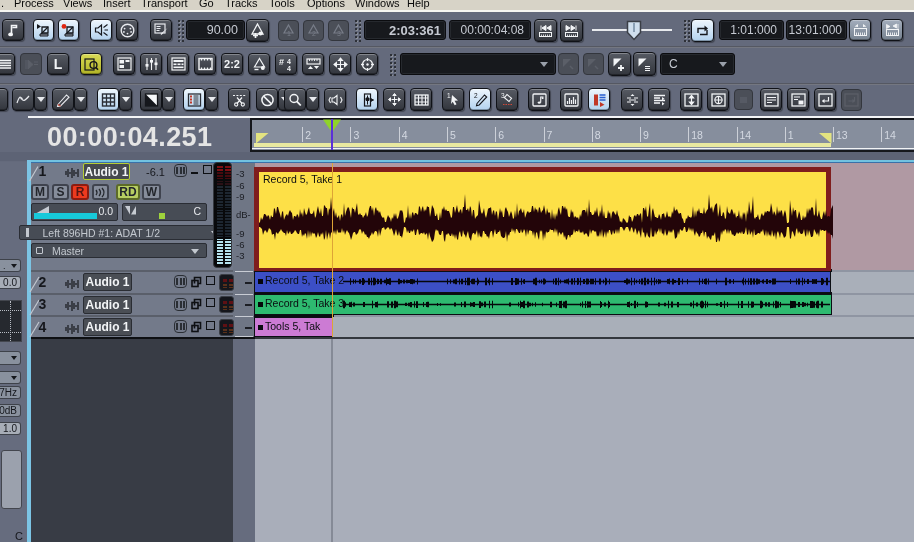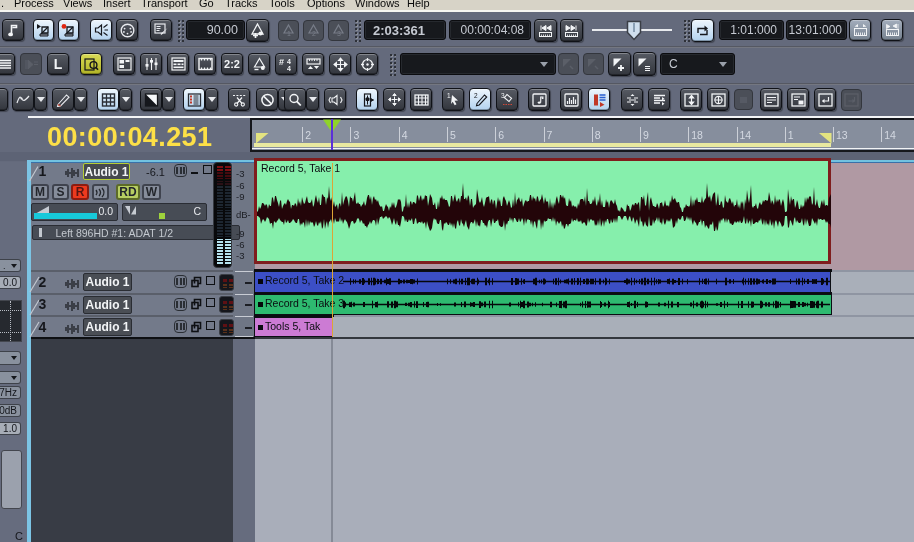--- a/index.html
+++ b/index.html
@@ -100,21 +100,21 @@
         <text x="6" y="13" font-size="7" fill="#787d88" font-family="Liberation Sans">2</text>
       </svg>
     </div>
     <div class="bd" style="left:328px;top:20px;width:21px;height:21px">
       <svg width="15" height="15" viewBox="0 0 15 15">
         <path d="M7.5 2L12 10H3z" fill="none" stroke="#787d88" stroke-width="1.2"></path>
         <text x="6" y="13" font-size="7" fill="#787d88" font-family="Liberation Sans">3</text>
       </svg>
     </div>
     <div class="sep" style="left:354px;top:19px;height:23px"></div>
-    <div class="lcd" style="left:364px;top:20px;width:82px;height:20px;font-size:13px;font-weight:bold;padding-right:20px">2:03:361</div>
+    <div class="lcd" style="left:364px;top:20px;width:82px;height:20px;font-size:13px;font-weight:bold;padding-right:4px">2:03:361</div>
     <div class="lcd" style="left:449px;top:20px;width:82px;height:20px;font-size:12px;font-weight:normal;padding-right:6px">00:00:04:08</div>
     <div class="b" style="left:534px;top:19px;width:23px;height:23px">
       <svg width="15" height="14" viewBox="0 0 15 14">
         <path d="M3 1.5v5M8 1.5L4 4l4 2.5zM13 1.5L9 4l4 2.5z" fill="#f2f4f6" stroke="#f2f4f6" stroke-width="1"></path>
         <rect x="1.5" y="8.5" width="12" height="4" fill="none" stroke="#f2f4f6"></rect>
         <path d="M3.5 10.5v2M5.5 10.5v2M7.5 10.5v2M9.5 10.5v2M11.5 10.5v2" stroke="#f2f4f6" stroke-width=".8"></path>
       </svg>
     </div>
     <div class="b" style="left:560px;top:19px;width:23px;height:23px">
       <svg width="15" height="14" viewBox="0 0 15 14">
@@ -464,21 +464,21 @@
     </div>
     <div class="bd" style="left:841px;top:89px;width:21px;height:22px">
       <svg width="15" height="14" viewBox="0 0 15 14">
         <rect x="1" y="1" width="13" height="12" fill="none" stroke="#5b5f68" stroke-width="1.3"></rect>
         <path d="M4.5 8h6V4" fill="none" stroke="#5b5f68" stroke-width="1.2"></path>
         <path d="M8.5 5.8L11 8l-2.5 2.2z" fill="#5b5f68"></path>
       </svg>
     </div>
     <div class="abs" style="left:0;top:116px;width:914px;height:46px;background:#646a7c"></div>
     <div class="abs" style="left:28px;top:116px;width:886px;height:1.5px;background:#f4f5f7"></div>
-    <div class="abs" style="left:47px;top:122px;width:220px;height:28px;color:#fde047;font-size:27px;font-weight:bold;letter-spacing:.4px">00:00:04.251</div>
+    <div class="abs" style="left:47px;top:122px;width:220px;height:28px;color:#e5e5e5;font-size:27px;font-weight:bold;letter-spacing:.4px">00:00:04.251</div>
     <div class="abs" style="left:250px;top:118px;width:664px;height:33.5px;background:#868e9d;border-top:2px solid #15171c;border-left:2px solid #15171c;border-bottom:2px solid #15171c"></div>
     <div class="abs" style="left:252px;top:147.6px;width:662px;height:1.8px;background:#f2f4f6"></div>
     <div class="abs" style="left:254px;top:143.3px;width:577px;height:4.2px;background:#e9e9a0"></div>
     <svg class="abs" style="left:819px;top:133px" width="13" height="11">
       <path d="M0 0h12.5v10.5z" fill="#e3e380"></path>
     </svg>
     <svg class="abs" style="left:255.5px;top:133px" width="13" height="11">
       <path d="M0 0h12.5L0 10.5z" fill="#e3e380"></path>
     </svg>
     <div class="abs" style="left:302.2px;top:127px;width:1px;height:15px;background:#ccd0d8"></div>
@@ -577,23 +577,28 @@
       <div style="position:absolute;left:2px;bottom:1.5px;width:63px;height:5.5px;background:#17c9da"></div>
     </div>
     <div class="abs" style="left:122px;top:203px;width:85px;height:18px;background:#474c55;border:1px solid #2a2d34;border-radius:2px">
       <svg width="22" height="9" style="position:absolute;left:2px;top:2px">
         <path d="M0 0l5 8.5L5 0z" fill="#c6cbd2"></path>
         <path d="M6 8.5L11 0l0 8.5z" fill="#c6cbd2"></path>
       </svg>
       <span style="position:absolute;right:5px;top:1px;color:#e8eaee;font-size:10.5px">C</span>
       <div style="position:absolute;left:36px;bottom:1.5px;width:6px;height:6px;background:#9ed23c"></div>
     </div>
-    <div class="drop" style="left:32px;top:225px;width:208px;height:15px">
+    <div class="drop" style="left:19px;top:225px;width:208px;height:15px">
       <span style="margin-left:6px;width:2.5px;height:9px;background:#c3c8cf"></span>
       <span style="margin-left:14px">Left 896HD #1: ADAT 1/2</span>
+      <span class="darr"></span>
+    </div>
+    <div class="drop" style="left:31px;top:243px;width:176px;height:15px">
+      <span style="margin-left:4px;width:7px;height:7px;border:1.8px solid #c3c8cf;border-radius:1px"></span>
+      <span style="margin-left:9px">Master</span>
       <span class="darr"></span>
     </div>
     <div class="abs" style="left:213px;top:162px;width:19px;height:106px;background:#08090b;border-radius:4px;border:1px solid #34383f">
 <div style="position:absolute;left:2.5px;top:3px;width:6px;height:99px;background:
 repeating-linear-gradient(180deg, rgba(255,255,255,0) 0 1.8px, #08090b 1.8px 2.9px),
 linear-gradient(180deg,#7c1014 0 5px,#470a0e 5px 13px,#2a1016 13px 20px,#1d2630 20px 72px,#b6e4f0 72px 99px)"></div>
 <div style="position:absolute;left:10.5px;top:3px;width:6px;height:99px;background:
 repeating-linear-gradient(180deg, rgba(255,255,255,0) 0 1.8px, #08090b 1.8px 2.9px),
 linear-gradient(180deg,#7c1014 0 5px,#470a0e 5px 13px,#2a1016 13px 20px,#1d2630 20px 72px,#b6e4f0 72px 99px)"></div>
     </div>
@@ -685,21 +690,21 @@
     <div class="abs" style="left:255px;top:269.5px;width:659px;height:2px;background:#8f95a2"></div>
     <div class="abs" style="left:255px;top:271.5px;width:659px;height:21px;background:#a9afb9"></div>
     <div class="abs" style="left:255px;top:292.5px;width:659px;height:2px;background:#8f95a2"></div>
     <div class="abs" style="left:255px;top:294.5px;width:659px;height:20.5px;background:#a9afb9"></div>
     <div class="abs" style="left:255px;top:315px;width:659px;height:1.8px;background:#8f95a2"></div>
     <div class="abs" style="left:255px;top:316.8px;width:659px;height:20px;background:#a9afb9"></div>
     <div class="abs" style="left:255px;top:336.8px;width:659px;height:2.2px;background:#33373d"></div>
     <div class="abs" style="left:254px;top:268.6px;width:578px;height:3px;background:#0a0c10"></div>
     <div class="abs" style="left:254px;top:291.6px;width:578px;height:3px;background:#0a0c10"></div>
     <div class="abs" style="left:254px;top:314.2px;width:80px;height:2.8px;background:#0a0c10"></div>
-    <div class="abs" style="left:254px;top:158px;width:577px;height:106px;background:#86efac;border:3px solid #7f1d1d">
+    <div class="abs" style="left:254px;top:167px;width:577px;height:106px;background:#fde047;border:5px solid #7f1d1d">
 <svg width="575" height="104" style="position:absolute;left:0;top:0">
         <path d="M0 51L1 50L2 45L3 48L4 46L5 42L6 42L7 43L8 45L9 43L10 44L11 48L12 43L13 45L14 45L15 36L16 37L17 42L18 35L19 35L20 39L21 42L22 46L23 40L24 39L25 48L26 45L27 43L28 42L29 44L30 40L31 38L32 40L33 41L34 48L35 44L36 44L37 45L38 42L39 43L40 46L41 37L42 43L43 40L44 45L45 36L46 40L47 43L48 42L49 38L50 35L51 41L52 42L53 42L54 41L55 38L56 46L57 44L58 38L59 34L60 39L61 42L62 36L63 44L64 44L65 33L66 34L67 36L68 36L69 44L70 36L71 38L72 25L73 37L74 40L75 36L76 45L77 40L78 46L79 45L80 43L81 49L82 43L83 42L84 46L85 31L86 44L87 40L88 37L89 35L90 36L91 40L92 46L93 35L94 37L95 37L96 41L97 36L98 31L99 42L100 43L101 41L102 43L103 43L104 46L105 44L106 43L107 40L108 45L109 43L110 37L111 34L112 34L113 39L114 35L115 44L116 37L117 35L118 39L119 38L120 41L121 39L122 43L123 45L124 46L125 45L126 50L127 50L128 46L129 43L130 45L131 46L132 50L133 45L134 47L135 41L136 45L137 41L138 47L139 46L140 43L141 38L142 39L143 38L144 41L145 51L146 50L147 45L148 46L149 33L150 47L151 41L152 47L153 41L154 40L155 44L156 41L157 41L158 42L159 43L160 34L161 35L162 40L163 36L164 34L165 40L166 37L167 39L168 34L169 35L170 35L171 45L172 40L173 33L174 35L175 37L176 44L177 44L178 41L179 48L180 48L181 40L182 47L183 36L184 38L185 34L186 39L187 37L188 39L189 39L190 39L191 42L192 46L193 45L194 35L195 35L196 41L197 37L198 33L199 39L200 41L201 38L202 37L203 42L204 35L205 35L206 22L207 38L208 38L209 36L210 40L211 34L212 36L213 45L214 38L215 38L216 47L217 45L218 44L219 43L220 28L221 34L222 40L223 42L224 40L225 36L226 43L227 46L228 42L229 37L230 36L231 36L232 35L233 43L234 39L235 38L236 44L237 39L238 40L239 48L240 42L241 36L242 41L243 38L244 45L245 45L246 37L247 35L248 38L249 40L250 45L251 42L252 39L253 42L254 47L255 46L256 38L257 46L258 31L259 44L260 39L261 38L262 36L263 40L264 41L265 37L266 46L267 43L268 40L269 39L270 41L271 40L272 40L273 34L274 34L275 40L276 35L277 38L278 37L279 41L280 35L281 36L282 41L283 39L284 38L285 33L286 38L287 43L288 36L289 40L290 41L291 40L292 48L293 37L294 47L295 41L296 48L297 41L298 45L299 38L300 35L301 40L302 43L303 34L304 34L305 37L306 34L307 38L308 36L309 44L310 45L311 45L312 37L313 41L314 39L315 46L316 44L317 45L318 46L319 45L320 48L321 42L322 45L323 39L324 38L325 38L326 38L327 41L328 35L329 45L330 27L331 40L332 40L333 43L334 43L335 42L336 38L337 41L338 35L339 43L340 45L341 38L342 42L343 32L344 45L345 39L346 46L347 46L348 46L349 38L350 42L351 40L352 47L353 41L354 39L355 40L356 42L357 43L358 38L359 43L360 45L361 50L362 49L363 51L364 46L365 47L366 48L367 50L368 51L369 50L370 43L371 45L372 45L373 50L374 48L375 44L376 43L377 45L378 42L379 42L380 44L381 42L382 41L383 51L384 36L385 36L386 39L387 34L388 44L389 45L390 37L391 31L392 50L393 39L394 36L395 41L396 45L397 45L398 46L399 46L400 42L401 44L402 48L403 42L404 42L405 41L406 46L407 44L408 39L409 44L410 45L411 44L412 46L413 39L414 42L415 34L416 39L417 38L418 37L419 40L420 42L421 41L422 41L423 46L424 47L425 51L426 51L427 46L428 47L429 43L430 45L431 45L432 46L433 44L434 34L435 46L436 38L437 45L438 38L439 40L440 36L441 41L442 41L443 41L444 42L445 35L446 42L447 40L448 38L449 37L450 22L451 35L452 37L453 34L454 41L455 37L456 33L457 32L458 31L459 45L460 40L461 32L462 44L463 44L464 40L465 41L466 47L467 46L468 34L469 40L470 41L471 42L472 38L473 37L474 40L475 43L476 40L477 46L478 44L479 44L480 38L481 47L482 43L483 48L484 40L485 43L486 40L487 50L488 38L489 43L490 29L491 37L492 42L493 36L494 24L495 45L496 47L497 45L498 45L499 42L500 47L501 48L502 43L503 41L504 44L505 43L506 39L507 41L508 39L509 39L510 40L511 39L512 31L513 36L514 43L515 39L516 41L517 44L518 34L519 42L520 38L521 41L522 38L523 39L524 45L525 41L526 38L527 42L528 51L529 51L530 50L531 28L532 37L533 44L534 35L535 40L536 38L537 38L538 47L539 44L540 39L541 42L542 48L543 48L544 43L545 47L546 44L547 46L548 36L549 42L550 36L551 39L552 36L553 35L554 36L555 44L556 42L557 26L558 45L559 43L560 38L561 44L562 47L563 47L564 42L565 39L566 44L567 38L568 45L569 44L570 44L571 45L572 37L573 35L574 33L574 67L573 63L572 63L571 62L570 60L569 62L568 59L567 58L566 59L565 59L564 58L563 58L562 59L561 57L560 65L559 60L558 63L557 61L556 59L555 57L554 64L553 65L552 65L551 61L550 58L549 64L548 57L547 65L546 63L545 57L544 61L543 62L542 62L541 61L540 59L539 62L538 56L537 58L536 65L535 63L534 60L533 59L532 66L531 67L530 55L529 55L528 55L527 64L526 65L525 66L524 63L523 61L522 60L521 66L520 62L519 59L518 61L517 68L516 60L515 65L514 63L513 58L512 65L511 62L510 64L509 59L508 65L507 58L506 64L505 62L504 57L503 60L502 59L501 62L500 61L499 61L498 62L497 63L496 63L495 57L494 66L493 59L492 61L491 63L490 57L489 63L488 62L487 55L486 60L485 62L484 62L483 59L482 62L481 60L480 61L479 62L478 60L477 62L476 64L475 64L474 62L473 63L472 59L471 58L470 62L469 57L468 62L467 58L466 57L465 60L464 58L463 63L462 59L461 68L460 70L459 65L458 70L457 70L456 60L455 63L454 64L453 63L452 68L451 67L450 65L449 64L448 67L447 60L446 60L445 65L444 58L443 61L442 61L441 64L440 65L439 62L438 61L437 59L436 64L435 61L434 56L433 60L432 56L431 59L430 55L429 58L428 60L427 60L426 55L425 55L424 58L423 59L422 58L421 57L420 63L419 59L418 65L417 66L416 67L415 59L414 57L413 61L412 59L411 61L410 58L409 61L408 64L407 62L406 57L405 64L404 61L403 62L402 56L401 61L400 56L399 59L398 60L397 63L396 58L395 65L394 64L393 65L392 55L391 66L390 65L389 64L388 60L387 64L386 66L385 60L384 61L383 55L382 66L381 62L380 58L379 60L378 63L377 58L376 56L375 61L374 59L373 55L372 56L371 60L370 58L369 55L368 55L367 55L366 57L365 59L364 57L363 55L362 55L361 55L360 62L359 57L358 62L357 57L356 61L355 62L354 58L353 63L352 62L351 58L350 58L349 62L348 59L347 66L346 59L345 63L344 66L343 57L342 65L341 59L340 65L339 63L338 65L337 59L336 60L335 59L334 58L333 59L332 62L331 57L330 64L329 65L328 62L327 61L326 62L325 63L324 59L323 61L322 60L321 61L320 57L319 60L318 59L317 59L316 61L315 57L314 62L313 63L312 63L311 66L310 63L309 63L308 67L307 68L306 63L305 66L304 60L303 61L302 63L301 61L300 60L299 65L298 57L297 61L296 56L295 61L294 58L293 58L292 58L291 57L290 60L289 60L288 61L287 59L286 67L285 61L284 69L283 58L282 60L281 58L280 68L279 65L278 60L277 61L276 67L275 59L274 64L273 59L272 59L271 58L270 59L269 63L268 57L267 65L266 59L265 57L264 60L263 61L262 57L261 61L260 61L259 59L258 57L257 57L256 62L255 57L254 60L253 56L252 60L251 60L250 64L249 62L248 70L247 59L246 65L245 66L244 66L243 65L242 64L241 58L240 60L239 60L238 62L237 62L236 57L235 61L234 66L233 59L232 59L231 61L230 67L229 64L228 65L227 62L226 62L225 59L224 59L223 66L222 64L221 65L220 60L219 66L218 58L217 61L216 63L215 61L214 61L213 63L212 69L211 67L210 65L209 59L208 62L207 66L206 63L205 62L204 58L203 65L202 64L201 59L200 61L199 68L198 67L197 62L196 67L195 62L194 65L193 61L192 64L191 64L190 62L189 61L188 63L187 62L186 70L185 68L184 59L183 59L182 63L181 63L180 62L179 58L178 59L177 57L176 60L175 67L174 69L173 70L172 67L171 64L170 60L169 68L168 61L167 62L166 63L165 60L164 62L163 61L162 61L161 62L160 63L159 57L158 58L157 63L156 63L155 57L154 59L153 60L152 58L151 61L150 61L149 58L148 61L147 56L146 55L145 55L144 61L143 66L142 64L141 64L140 59L139 64L138 62L137 57L136 61L135 64L134 60L133 57L132 56L131 58L130 56L129 55L128 56L127 57L126 58L125 55L124 56L123 56L122 60L121 64L120 57L119 65L118 60L117 59L116 59L115 61L114 63L113 60L112 63L111 64L110 67L109 65L108 65L107 62L106 63L105 60L104 59L103 62L102 58L101 57L100 58L99 61L98 62L97 63L96 60L95 60L94 61L93 65L92 68L91 64L90 61L89 60L88 58L87 60L86 63L85 58L84 61L83 56L82 61L81 60L80 61L79 60L78 57L77 63L76 58L75 62L74 58L73 60L72 61L71 67L70 60L69 63L68 68L67 58L66 66L65 68L64 60L63 63L62 61L61 65L60 64L59 60L58 64L57 66L56 62L55 61L54 62L53 60L52 65L51 59L50 66L49 58L48 67L47 62L46 61L45 64L44 62L43 65L42 58L41 58L40 62L39 62L38 61L37 59L36 58L35 60L34 61L33 62L32 62L31 59L30 61L29 62L28 58L27 64L26 61L25 61L24 60L23 59L22 57L21 59L20 60L19 62L18 61L17 60L16 68L15 62L14 62L13 63L12 58L11 57L10 56L9 59L8 61L7 59L6 58L5 60L4 63L3 57L2 56L1 55L0 55Z" fill="#230509"></path>
       </svg>
 <span style="position:absolute;left:4px;top:1px;color:#0a0c10;font-size:10.5px">Record 5, Take 1</span>
     </div>
     <div class="abs" style="left:254px;top:271px;width:577px;height:21.5px;background:#3c4fc6;border:1px solid #0c0e14">
 <svg width="575" height="21" style="position:absolute;left:0;top:-1px">
         <path d="M88 10.5H575" stroke="#05060c" stroke-width="1.4" fill="none"></path>
         <path d="M95 7.3 h1 v6.4 h-1 Z M98 8.2 h1 v4.5 h-1 Z M100 8.6 h1 v3.8 h-1 Z M104 8.3 h2 v4.4 h-2 Z M107 7.1 h2 v6.8 h-2 Z M109 8.4 h1 v4.2 h-1 Z M113 7.2 h2 v6.5 h-2 Z M116 6.7 h1 v7.6 h-1 Z M118 6.7 h2 v7.6 h-2 Z M120 7.6 h1 v5.9 h-1 Z M122 7.8 h1 v5.4 h-1 Z M123 8.0 h1 v5.0 h-1 Z M125 7.7 h2 v5.6 h-2 Z M129 8.7 h2 v3.6 h-2 Z M131 6.7 h1 v7.6 h-1 Z M132 8.1 h2 v4.8 h-2 Z M134 7.2 h2 v6.6 h-2 Z M143 7.8 h2 v5.4 h-2 Z M145 8.9 h2 v3.3 h-2 Z M148 8.4 h2 v4.1 h-2 Z M151 8.7 h2 v3.5 h-2 Z M153 8.9 h2 v3.2 h-2 Z M155 7.9 h2 v5.2 h-2 Z M157 7.9 h1 v5.3 h-1 Z M158 8.5 h2 v3.9 h-2 Z M162 7.6 h1 v5.8 h-1 Z M192 7.8 h1 v5.4 h-1 Z M195 8.3 h1 v4.4 h-1 Z M198 8.5 h2 v3.9 h-2 Z M200 7.8 h2 v5.5 h-2 Z M204 7.5 h1 v6.1 h-1 Z M206 7.8 h2 v5.5 h-2 Z M210 7.0 h1 v7.1 h-1 Z M212 6.7 h1 v7.6 h-1 Z M213 6.7 h2 v7.6 h-2 Z M216 8.2 h1 v4.6 h-1 Z M217 7.7 h1 v5.6 h-1 Z M218 7.8 h2 v5.5 h-2 Z M222 6.7 h1 v7.6 h-1 Z M223 8.4 h1 v4.3 h-1 Z M230 6.7 h1 v7.6 h-1 Z M231 6.7 h1 v7.6 h-1 Z M233 8.6 h1 v3.7 h-1 Z M234 6.7 h1 v7.6 h-1 Z M237 7.2 h1 v6.6 h-1 Z M256 6.9 h2 v7.2 h-2 Z M260 7.0 h2 v7.1 h-2 Z M262 7.4 h2 v6.2 h-2 Z M266 7.2 h1 v6.5 h-1 Z M268 8.6 h1 v3.8 h-1 Z M269 8.1 h1 v4.8 h-1 Z M278 7.7 h2 v5.6 h-2 Z M280 6.7 h2 v7.6 h-2 Z M284 8.7 h1 v3.6 h-1 Z M286 8.4 h1 v4.1 h-1 Z M288 7.4 h2 v6.2 h-2 Z M290 8.5 h1 v4.1 h-1 Z M298 7.7 h1 v5.6 h-1 Z M300 7.3 h2 v6.5 h-2 Z M303 6.7 h1 v7.6 h-1 Z M305 8.6 h1 v3.8 h-1 Z M309 8.7 h2 v3.6 h-2 Z M311 8.3 h2 v4.3 h-2 Z M313 7.5 h1 v6.0 h-1 Z M316 7.4 h2 v6.2 h-2 Z M319 7.1 h1 v6.7 h-1 Z M322 7.0 h1 v7.0 h-1 Z M323 7.3 h1 v6.3 h-1 Z M325 6.7 h1 v7.6 h-1 Z M328 7.9 h2 v5.1 h-2 Z M331 7.6 h2 v5.8 h-2 Z M333 7.7 h1 v5.6 h-1 Z M335 7.8 h2 v5.4 h-2 Z M337 7.8 h2 v5.4 h-2 Z M340 7.2 h1 v6.6 h-1 Z M344 7.5 h2 v6.1 h-2 Z M348 8.5 h1 v4.0 h-1 Z M350 6.8 h1 v7.5 h-1 Z M351 7.6 h1 v5.8 h-1 Z M354 7.8 h1 v5.4 h-1 Z M369 8.9 h2 v3.1 h-2 Z M371 7.4 h2 v6.2 h-2 Z M373 8.6 h2 v3.8 h-2 Z M376 6.7 h1 v7.6 h-1 Z M379 7.3 h1 v6.4 h-1 Z M381 8.8 h1 v3.4 h-1 Z M384 8.0 h1 v5.0 h-1 Z M386 7.4 h2 v6.1 h-2 Z M389 6.7 h2 v7.6 h-2 Z M392 7.7 h2 v5.6 h-2 Z M396 6.7 h1 v7.6 h-1 Z M399 6.7 h1 v7.6 h-1 Z M401 8.3 h1 v4.4 h-1 Z M403 7.9 h1 v5.3 h-1 Z M404 8.4 h2 v4.2 h-2 Z M412 8.1 h2 v4.7 h-2 Z M414 7.6 h1 v5.7 h-1 Z M417 7.7 h2 v5.7 h-2 Z M419 8.9 h2 v3.1 h-2 Z M423 6.9 h2 v7.2 h-2 Z M427 7.8 h1 v5.5 h-1 Z M432 7.9 h1 v5.3 h-1 Z M444 7.2 h1 v6.5 h-1 Z M447 7.8 h1 v5.3 h-1 Z M449 8.0 h1 v5.1 h-1 Z M450 7.6 h2 v5.8 h-2 Z M453 7.6 h1 v5.8 h-1 Z M461 7.7 h1 v5.6 h-1 Z M470 6.7 h2 v7.6 h-2 Z M474 8.3 h2 v4.3 h-2 Z M478 8.0 h1 v5.1 h-1 Z M487 8.5 h1 v4.0 h-1 Z M488 6.7 h1 v7.6 h-1 Z M490 7.7 h1 v5.7 h-1 Z M493 7.3 h1 v6.4 h-1 Z M495 7.2 h2 v6.5 h-2 Z M498 7.5 h2 v6.1 h-2 Z M501 7.5 h2 v5.9 h-2 Z M503 8.2 h2 v4.6 h-2 Z M507 8.8 h1 v3.4 h-1 Z M508 8.2 h1 v4.6 h-1 Z M511 7.9 h2 v5.1 h-2 Z M514 8.9 h2 v3.3 h-2 Z M517 7.4 h1 v6.2 h-1 Z M518 7.5 h2 v6.1 h-2 Z M520 7.6 h1 v5.7 h-1 Z M535 8.1 h1 v4.8 h-1 Z M541 7.6 h1 v5.8 h-1 Z M543 7.5 h2 v6.0 h-2 Z M547 6.7 h1 v7.6 h-1 Z M549 7.8 h1 v5.3 h-1 Z M552 8.1 h2 v4.8 h-2 Z M557 7.9 h1 v5.2 h-1 Z M558 8.2 h1 v4.6 h-1 Z M559 8.3 h2 v4.5 h-2 Z M561 8.1 h1 v4.8 h-1 Z M566 7.1 h2 v6.9 h-2 Z M568 8.2 h1 v4.5 h-1 Z M571 6.7 h2 v7.6 h-2 Z " fill="#05060c"></path>
       </svg>

